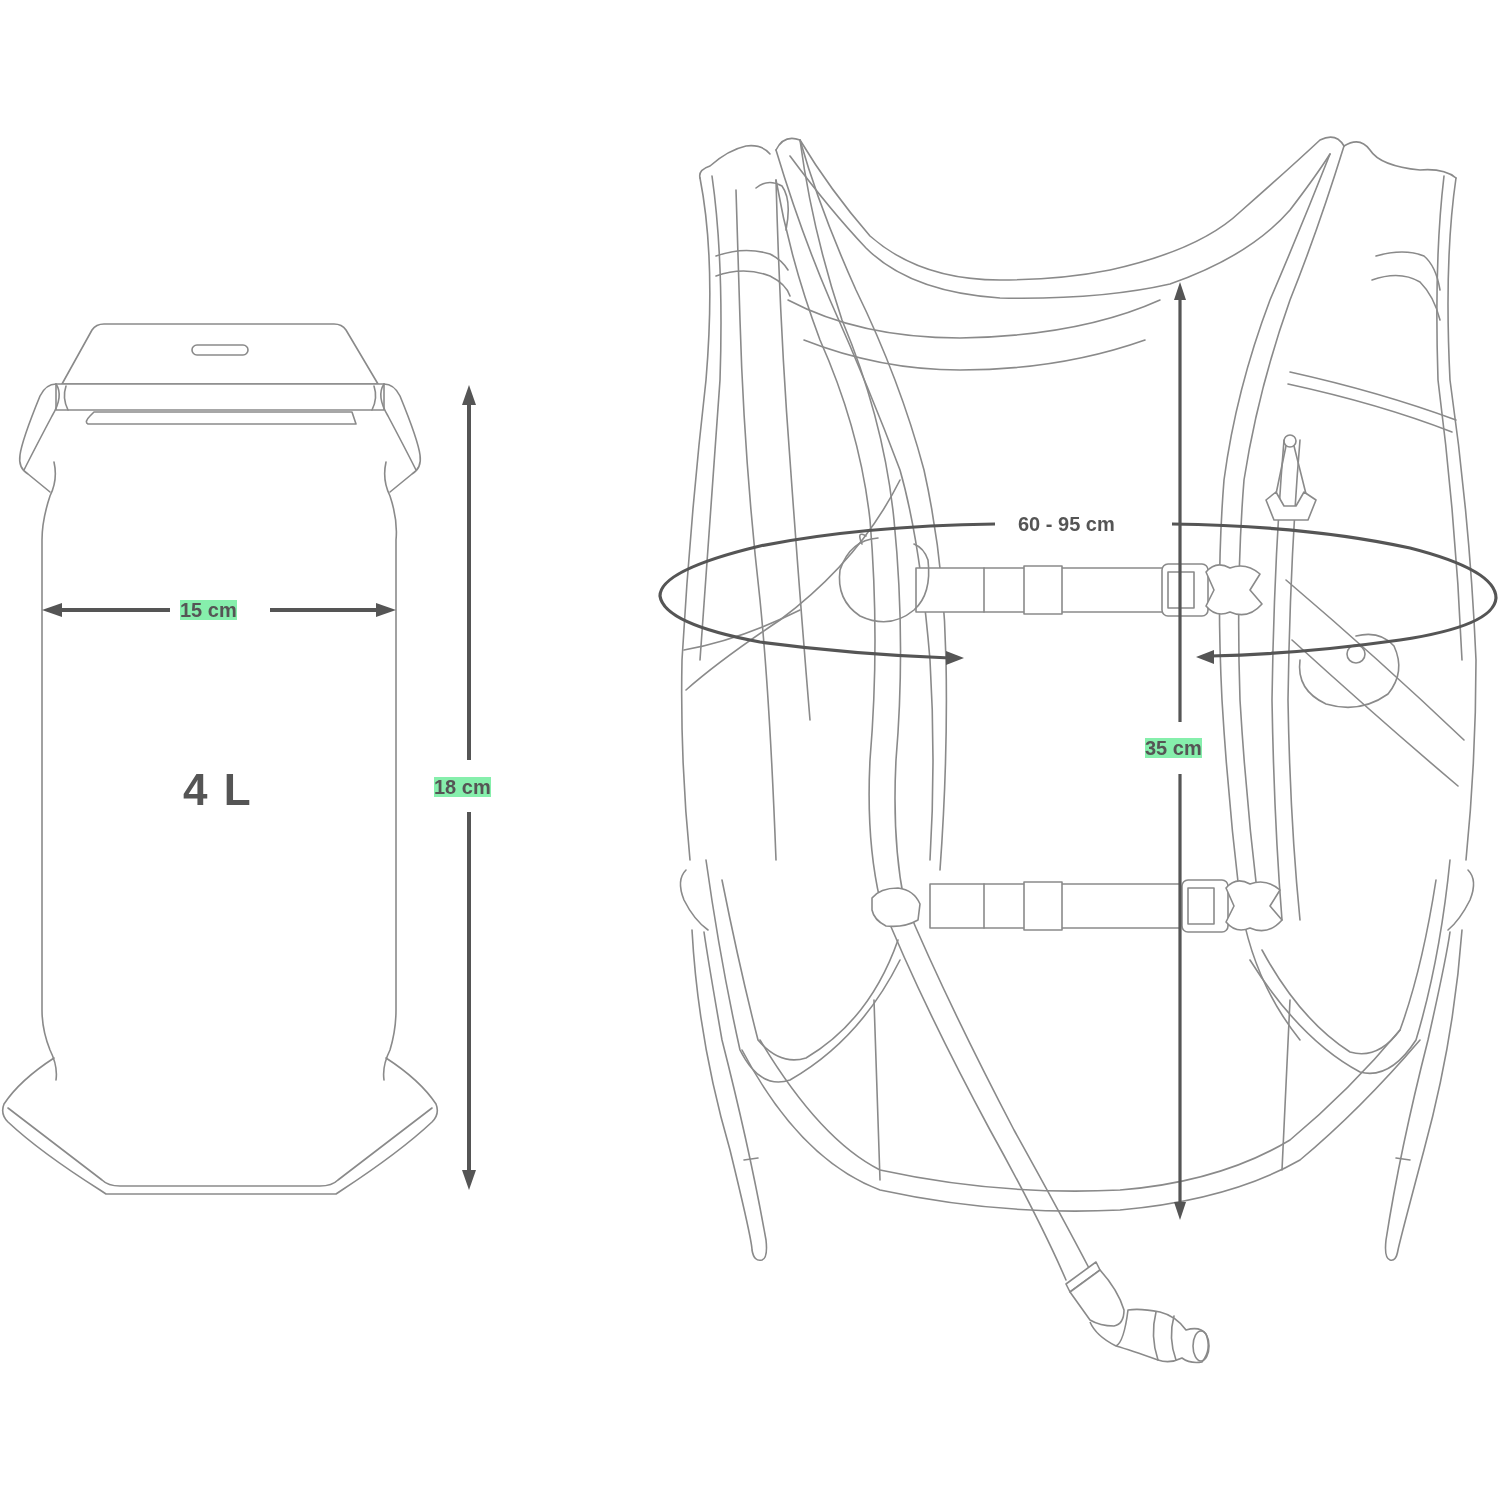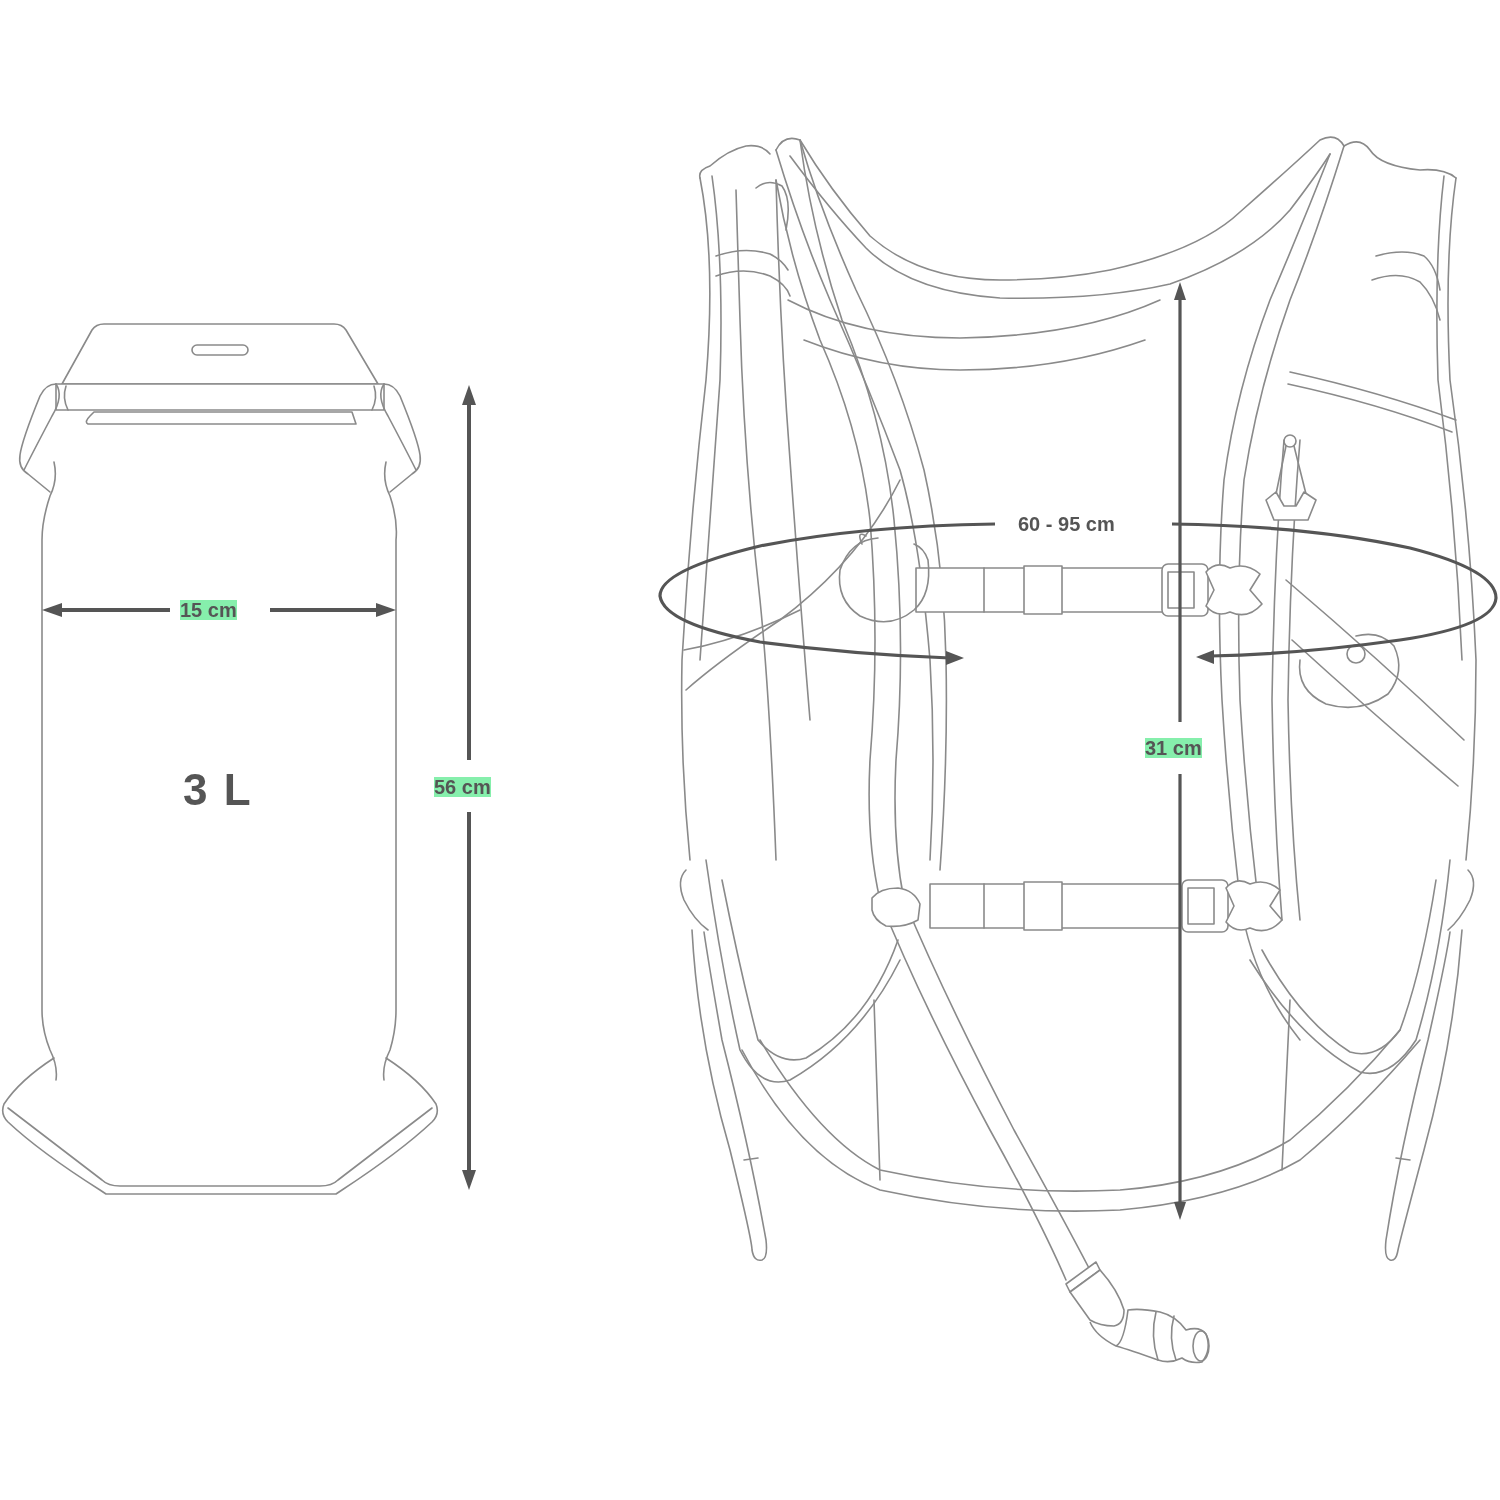--- a/index.html
+++ b/index.html
@@ -182,16 +182,16 @@
 
   <g>
     <line class="dim-thin" x1="1180" y1="298" x2="1180" y2="722"></line>
     <line class="dim-thin" x1="1180" y1="774" x2="1180" y2="1205"></line>
     <polygon class="arrowhead" points="1180,282 1174,300 1186,300"></polygon>
     <polygon class="arrowhead" points="1180,1220 1174,1202 1186,1202"></polygon>
   </g>
 </svg>
 
 <div class="label label-sm" style="left:180px; top:600px;">15 cm</div>
-<div class="label label-lg" style="left:183px; top:768px;">3 L</div>
-<div class="label label-sm" style="left:434px; top:777px;">56 cm</div>
+<div class="label label-lg" style="left:183px; top:768px;">4 L</div>
+<div class="label label-sm" style="left:434px; top:777px;">18 cm</div>
 <div class="label label-sm" style="left:1018px; top:514px; background:transparent;">60 - 95 cm</div>
-<div class="label label-sm" style="left:1145px; top:738px;">31 cm</div>
+<div class="label label-sm" style="left:1145px; top:738px;">35 cm</div>
 
 </body></html>

